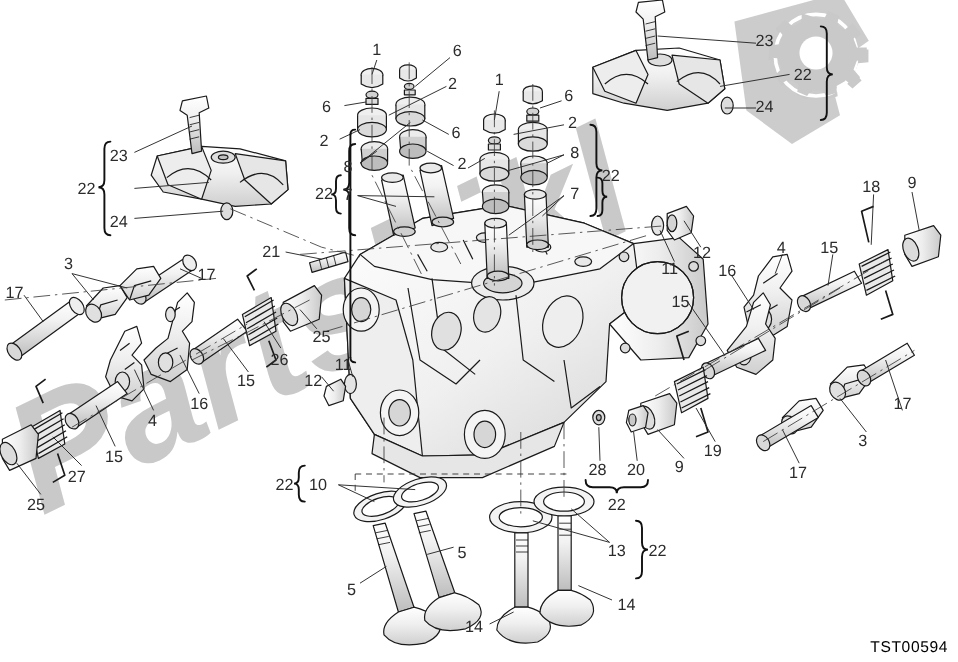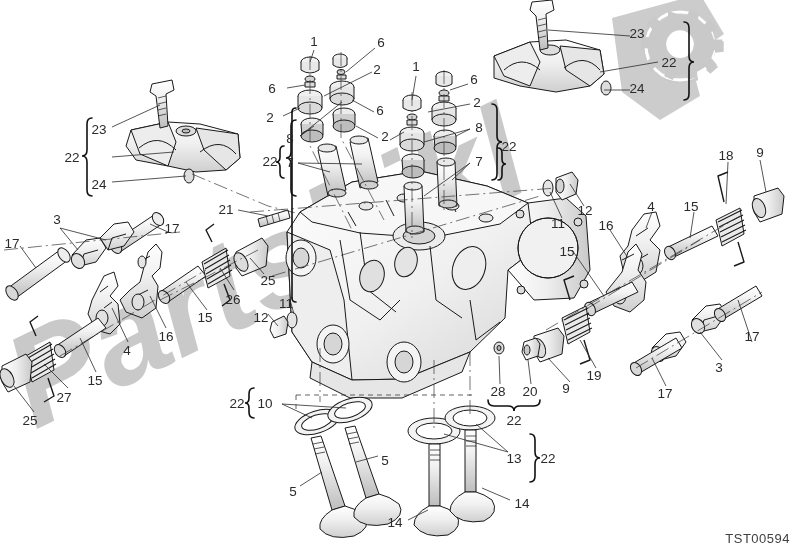--- a/index.html
+++ b/index.html
@@ -22,21 +22,21 @@
     height: 552px;
   }
   .wm-layer { pointer-events: none; }
   #diagram-code {
     position: absolute;
     right: 8px;
     bottom: 6px;
     font-family: "Liberation Sans", sans-serif;
     font-size: 13px;
     letter-spacing: 0.5px;
-    color: #404040;
+    color: #000000;
     white-space: nowrap;
   }
   text.cal {
     font-family: "Liberation Sans", sans-serif;
     font-size: 13.5px;
     fill: #2b2b2b;
   }
 </style>
 </head>
 <body>

